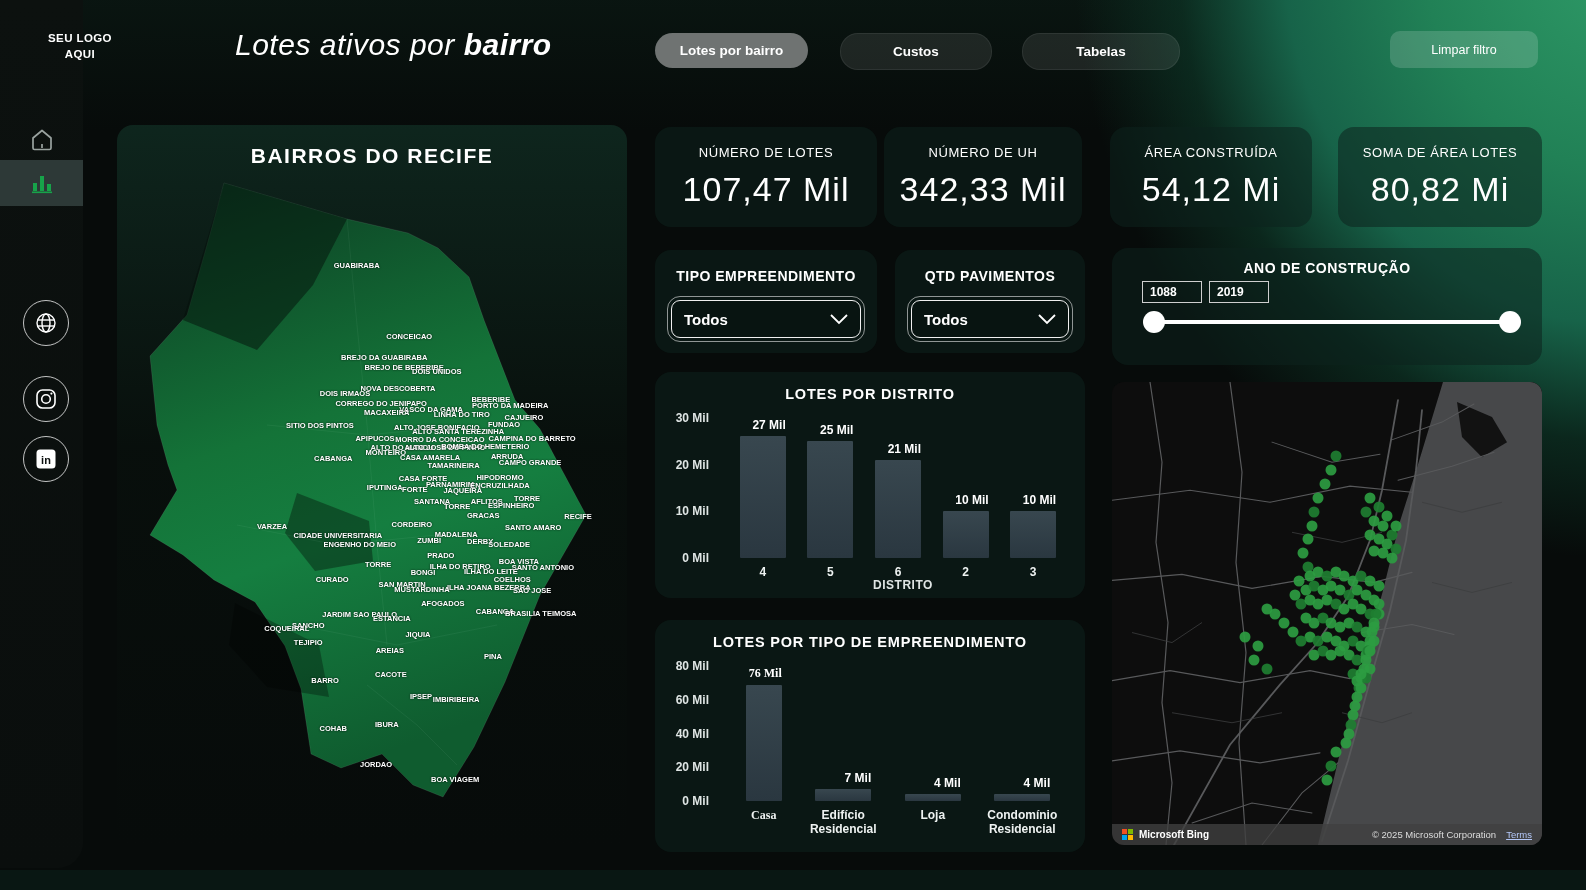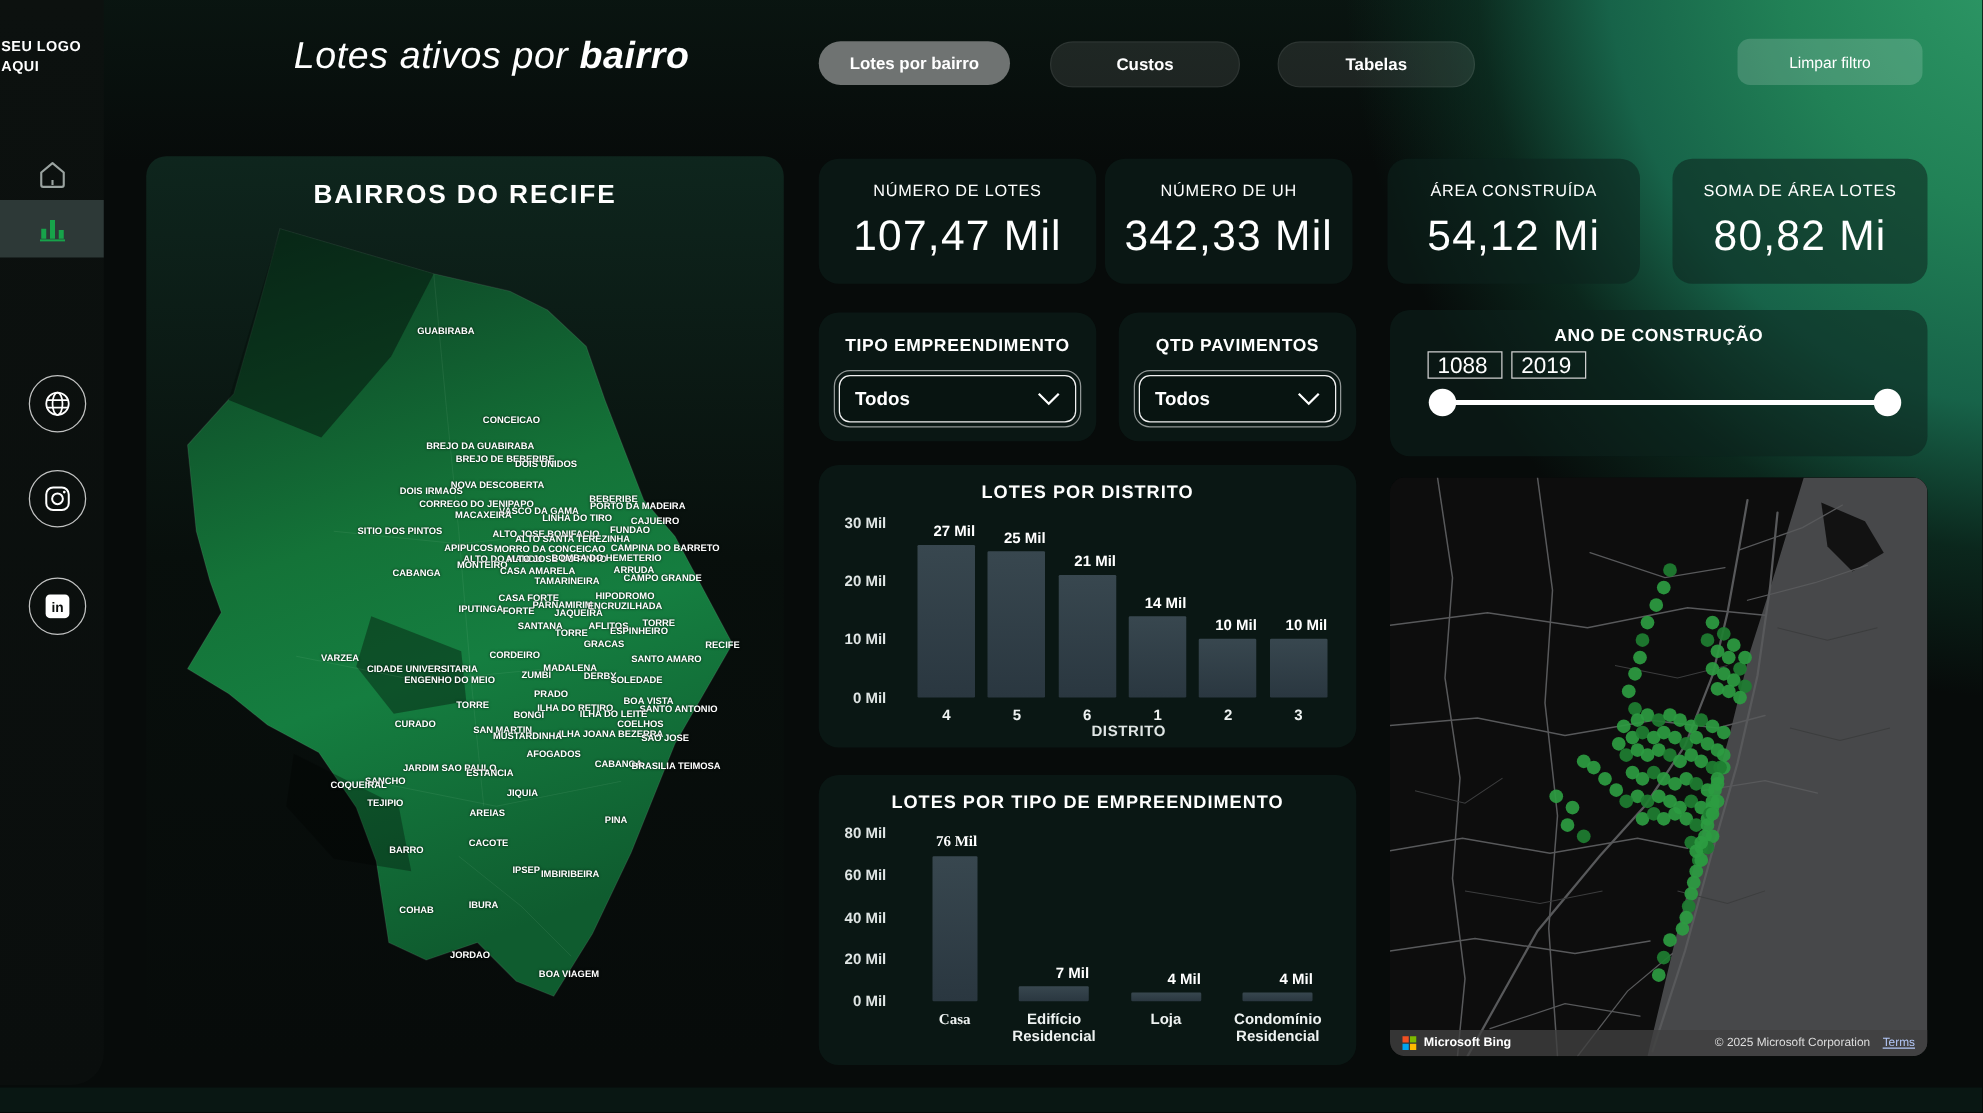--- a/index.html
+++ b/index.html
@@ -11,21 +11,21 @@
       linear-gradient(180deg, rgba(18,55,40,.22), rgba(0,0,0,0) 130px),
       #070b0a;
     color:#fff;
   }
   
   .sidebar{position:absolute;left:0;top:0;width:83px;height:868px;background:linear-gradient(180deg,#0c110f,#0a0e0d);border-radius:0 0 26px 0;}
   .side-icon{position:absolute;left:0;width:83px;display:flex;justify-content:center;align-items:center;cursor:pointer;}
   .home-slot{top:124px;height:32px;}
   .active-band{top:160px;height:46px;background:#2d3937;}
   .circle-slot{width:44px;height:44px;left:23px;border:1px solid rgba(255,255,255,.75);border-radius:50%;}
-  .logo{position:absolute;left:1px;top:30px;width:128px;font-size:11.5px;font-weight:700;line-height:1.4;letter-spacing:.4px;color:#fff;}
+  .logo{position:absolute;left:16px;top:30px;width:128px;text-align:center;font-size:11.5px;font-weight:700;line-height:1.4;letter-spacing:.4px;color:#fff;}
   .logo span{display:block;}
   
   .title{position:absolute;left:235px;top:28px;font-size:30px;font-style:italic;letter-spacing:.5px;white-space:nowrap;}
   .title .bold{font-weight:700;}
   .tab{position:absolute;top:33px;height:35px;border-radius:18px;display:flex;align-items:center;justify-content:center;font-size:13.5px;font-weight:700;color:#fff;cursor:pointer;}
   .tab.active{background:#6f7372;}
   .tab.inactive{background:rgba(255,255,255,.09);border:1px solid rgba(255,255,255,.07);}
   .tab1{left:655px;width:153px;}
   .tab2{left:840px;width:150px;}
   .tab3{left:1022px;width:156px;}
@@ -37,21 +37,21 @@
   .kpi-value{font-size:34px;letter-spacing:1px;}
   .k1{left:655px;width:222px;} .k2{left:884px;width:198px;}
   .k3{left:1110px;width:202px;} .k4{left:1338px;width:204px;justify-content:center;}
   
   .fcard{top:250px;height:103px;}
   .f1{left:655px;width:222px;} .f2{left:895px;width:190px;}
   .filter-title{font-size:14px;font-weight:700;letter-spacing:.5px;text-align:center;margin-top:18px;}
   .dropdown{position:absolute;left:16px;right:16px;top:50px;height:36px;border:1.5px solid #f0f0f0;border-radius:9px;outline:1px solid rgba(255,255,255,.55);outline-offset:3px;display:flex;align-items:center;justify-content:space-between;padding:0 12px;background:rgba(5,15,12,.35);cursor:pointer;}
   .dd-value{font-size:15px;font-weight:700;}
   .ano-card{left:1112px;top:248px;width:430px;height:117px;}
-  .year-box{position:absolute;top:33px;height:20px;border:1px solid #cfcfcf;color:#fff;font-size:18px;line-height:20px;padding:0 7px;min-width:44px;}
+  .year-box{position:absolute;top:33px;height:20px;border:1px solid #cfcfcf;color:#fff;font-size:12px;line-height:20px;padding:0 7px;min-width:44px;font-weight:bold;}
   .yb1{left:30px;} .yb2{left:97px;}
   .slider-track{position:absolute;left:42px;right:32px;top:72px;height:4px;background:#fff;border-radius:2px;}
   .thumb{position:absolute;width:22px;height:22px;border-radius:50%;background:#fff;top:63px;cursor:pointer;}
   .th-l{left:31px;} .th-r{left:387px;}
   
   .chart-card{left:655px;width:430px;}
   .cc1{top:372px;height:226px;} .cc2{top:620px;height:232px;}
   .chart-title{font-size:14.5px;font-weight:700;letter-spacing:.8px;text-align:center;margin:14px 0 0;}
   .plot{position:relative;display:flex;padding:16px 10px 0 0;}
   .yaxis{position:relative;width:66px;flex:none;}
@@ -110,21 +110,21 @@
         <line x1="3.5" y1="15" x2="20.5" y2="15"></line>
       </svg>
     </div>
     <div class="side-icon circle-slot" style="top:376px;">
       <svg width="22" height="22" viewBox="0 0 22 22" fill="none" stroke="#fff" stroke-width="1.6">
         <rect x="2" y="2" width="18" height="18" rx="5.5"></rect>
         <circle cx="11" cy="11" r="4.3"></circle>
         <circle cx="16.4" cy="5.6" r="1.1" fill="#fff" stroke="none"></circle>
       </svg>
     </div>
-    <div class="side-icon circle-slot" style="top:462px;">
+    <div class="side-icon circle-slot" style="top:436px;">
       <svg width="20" height="20" viewBox="0 0 20 20">
         <rect x="0.5" y="0.5" width="19" height="19" rx="3.5" fill="#fff"></rect>
         <text x="10" y="14.5" text-anchor="middle" font-family="Liberation Sans, sans-serif" font-size="11" font-weight="bold" fill="#0b0f0e">in</text>
       </svg>
     </div>
   </aside>
 
   <div class="logo">
     <span>SEU LOGO</span>
     <span>AQUI</span>
@@ -317,25 +317,20 @@
           </div>
           <div class="barcol" style="width: 46px; height: 140px;">
             <span class="bar-val">25 Mil</span>
             <div class="bar" style="height: 116.667px;"></div>
             <span class="bar-cat">5</span>
           </div>
           <div class="barcol" style="width: 46px; height: 140px;">
             <span class="bar-val">21 Mil</span>
             <div class="bar" style="height: 98px;"></div>
             <span class="bar-cat">6</span>
-          </div>
-          <div class="barcol" style="width: 46px; height: 140px;">
-            <span class="bar-val">14 Mil</span>
-            <div class="bar" style="height: 65.3333px;"></div>
-            <span class="bar-cat">1</span>
           </div>
           <div class="barcol" style="width: 46px; height: 140px;">
             <span class="bar-val">10 Mil</span>
             <div class="bar" style="height: 46.6667px;"></div>
             <span class="bar-cat">2</span>
           </div>
           <div class="barcol" style="width: 46px; height: 140px;">
             <span class="bar-val">10 Mil</span>
             <div class="bar" style="height: 46.6667px;"></div>
             <span class="bar-cat">3</span>

